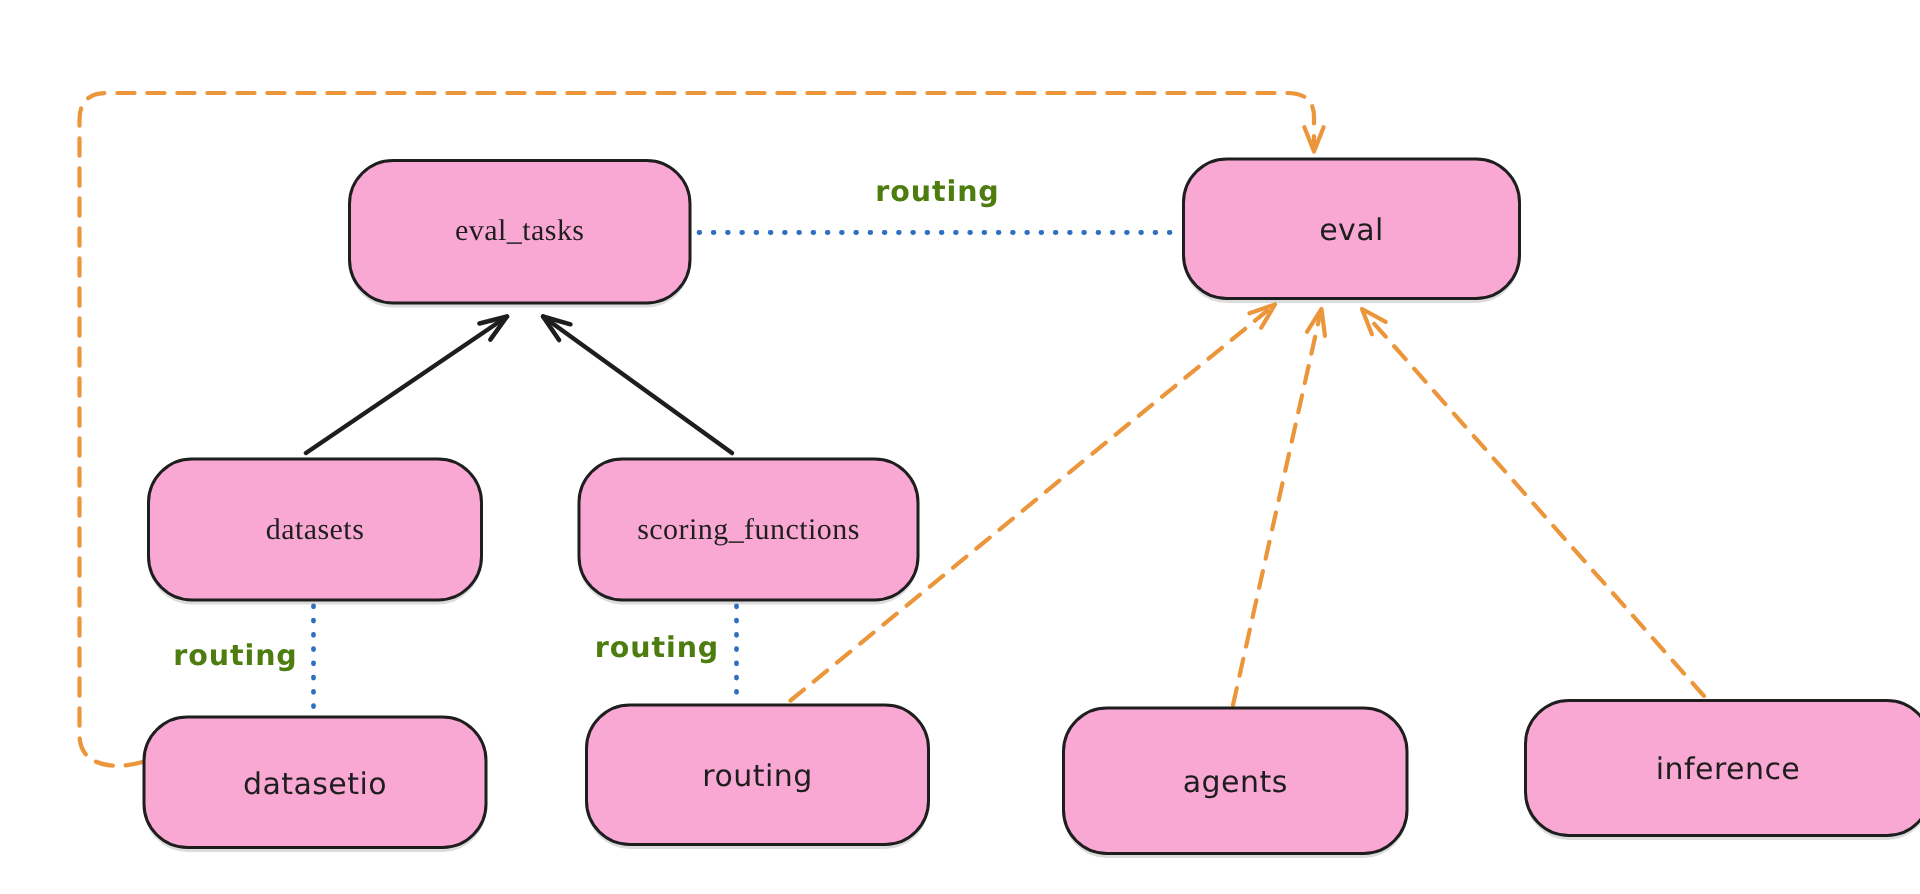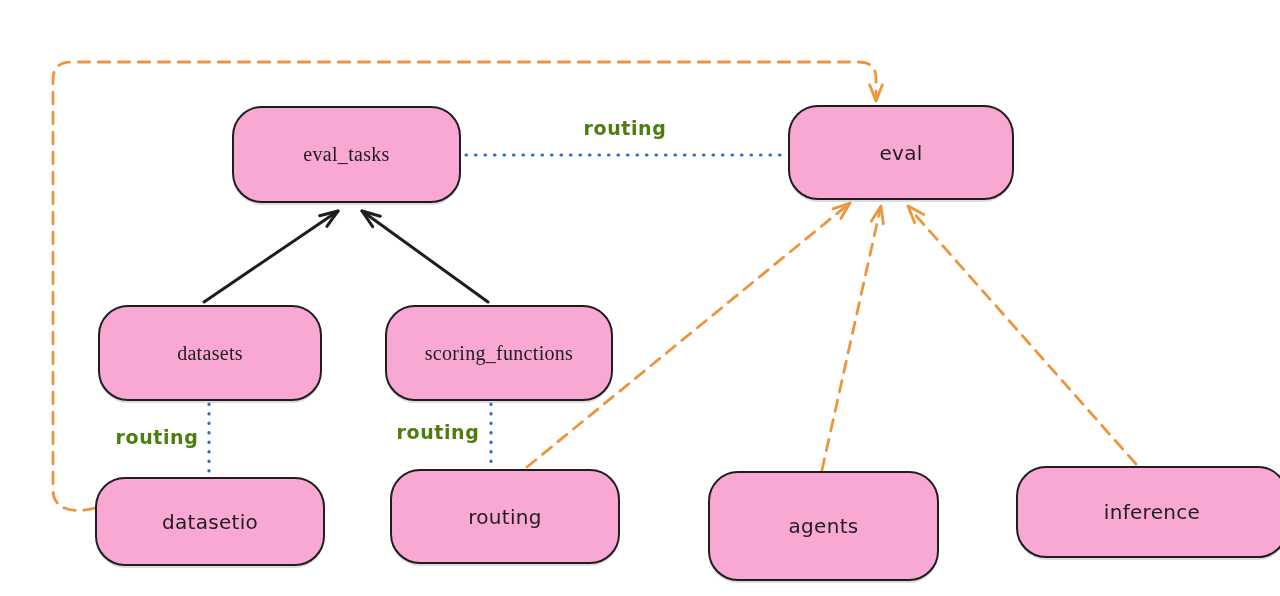--- a/index.html
+++ b/index.html
@@ -102,21 +102,21 @@
   </div>
 
   <div class="node node-green" style="left:95px; top:477px; width:230px; height:89px;">
     <span>datasetio</span>
   </div>
 
   <div class="node node-green" style="left:390px; top:469px; width:230px; height:95px;">
     <span>routing</span>
   </div>
 
-  <div class="node node-green" style="left:708px; top:471px; width:231px; height:110px;">
+  <div class="node node-green" style="left:708px; top:471px; width:231px; height:99px;">
     <span>agents</span>
   </div>
 
   <div class="node node-green" style="left:1016px; top:466px; width:272px; height:92px;">
     <span>inference</span>
   </div>
 
   <div class="edge-label" style="left:625px; top:117px;">routing</div>
 
   <div class="edge-label" style="left:157px; top:426px;">routing</div>

